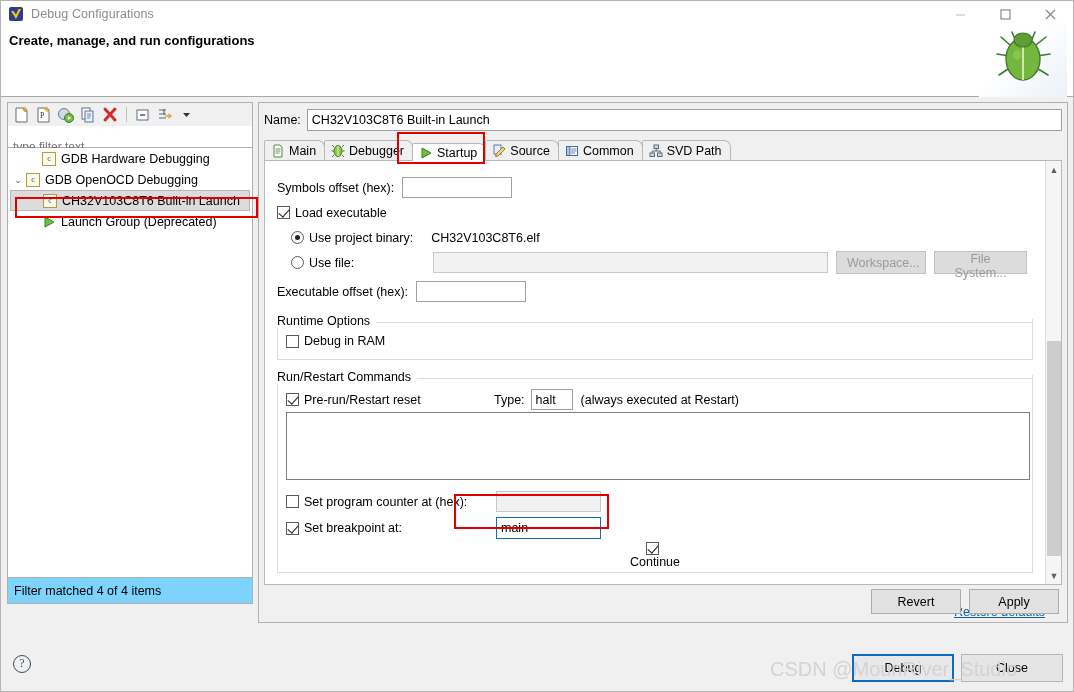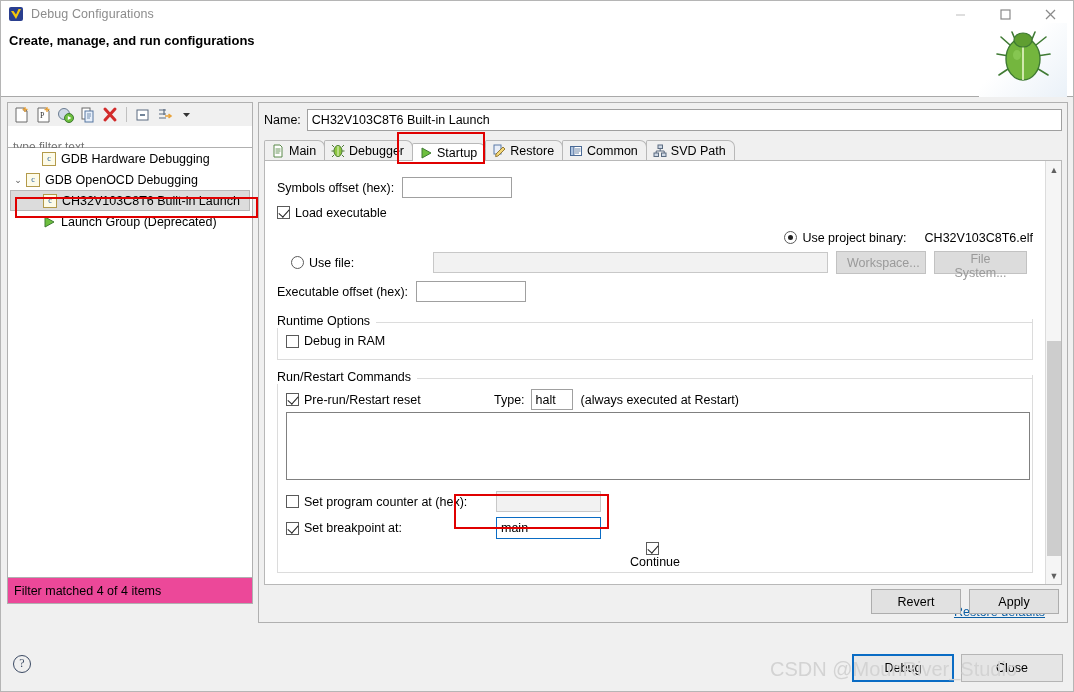--- a/index.html
+++ b/index.html
@@ -96,21 +96,21 @@
   .c-icon {
     width: 14px; height: 14px; flex: none; margin-right: 5px;
     border: 1px solid #b39a4a; background: #fdfbe8;
     font-size: 8px; line-height: 12px; text-align: center; color: #0b4a8f;
     font-family: "Liberation Serif", serif;
   }
   .play-icon {
     width: 14px; height: 14px; flex: none; margin-right: 5px; position: relative;
   }
   .statusbar {
-    width: 246px; height: 26px; background: #ec4899;
+    width: 246px; height: 26px; background: #7dd3fc;
     border: 1px solid #b0b0b0; border-top: none;
     display: flex; align-items: center; padding-left: 6px;
     font-size: 12.5px;
   }
 
   
   .rightpanel {
     position: absolute; left: 257px; top: 101px; width: 810px; height: 521px;
     border: 1px solid #b0b0b0; background: #f0f0f0;
   }
@@ -445,21 +445,21 @@
         </span>
         <span>Startup</span>
       </div>
       <div class="tab">
         <span class="tab-ico">
           <svg width="14" height="14" viewBox="0 0 14 14">
             <rect x="2" y="1" width="7" height="9" fill="#e8eef8" stroke="#5b7ba8"></rect>
             <path d="M4 10 L11 3 L13 5 L6 12 L3.6 12.6 Z" fill="#f2d678" stroke="#8a6f2a" stroke-width=".9"></path>
           </svg>
         </span>
-        <span>Restore</span>
+        <span>Source</span>
       </div>
       <div class="tab">
         <span class="tab-ico">
           <svg width="14" height="14" viewBox="0 0 14 14">
             <rect x="1.5" y="2.5" width="11" height="9" fill="#fff" stroke="#4a6a96"></rect>
             <rect x="1.5" y="2.5" width="3.4" height="9" fill="#aec4e0" stroke="#4a6a96"></rect>
             <path d="M6 5 h5.5 M6 7 h5.5 M6 9 h4" stroke="#4a6a96" stroke-width=".8"></path>
           </svg>
         </span>
         <span>Common</span>
@@ -483,21 +483,21 @@
         <div class="row" style="margin-top:36px;">
           <span class="lbl">Symbols offset (hex):</span>
           <input class="txt" style="width: 110px; margin-left: 8px;" type="text" value="">
         </div>
 
         <div class="row">
           <span class="cb checked"></span>
           <span class="lbl">Load executable</span>
         </div>
 
-        <div class="row" style="padding-left:14px;justify-content:flex-end;">
+        <div class="row" style="padding-left:14px;">
           <span class="rb checked"></span>
           <span class="lbl">Use project binary:</span>
           <span class="lbl" style="margin-left:18px;">CH32V103C8T6.elf</span>
         </div>
 
         <div class="row" style="padding-left:14px;">
           <span class="rb"></span>
           <span class="lbl" style="width:124px;">Use file:</span>
           <input class="txt disabled" style="width: 395px;" type="text" value="">
           <button class="btn disabled" style="margin-left:8px;width:90px;">Workspace...</button>

